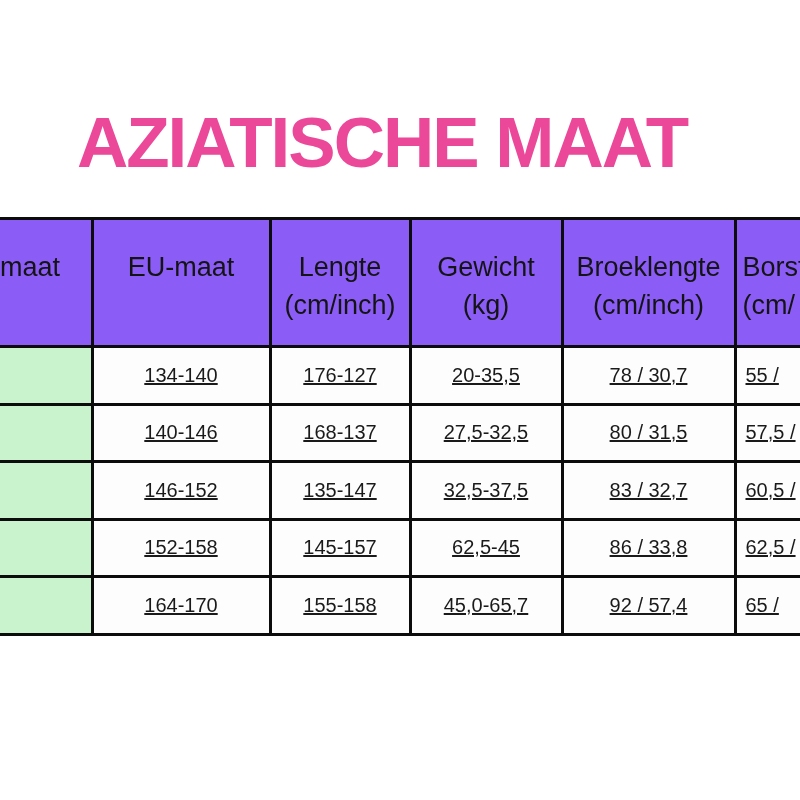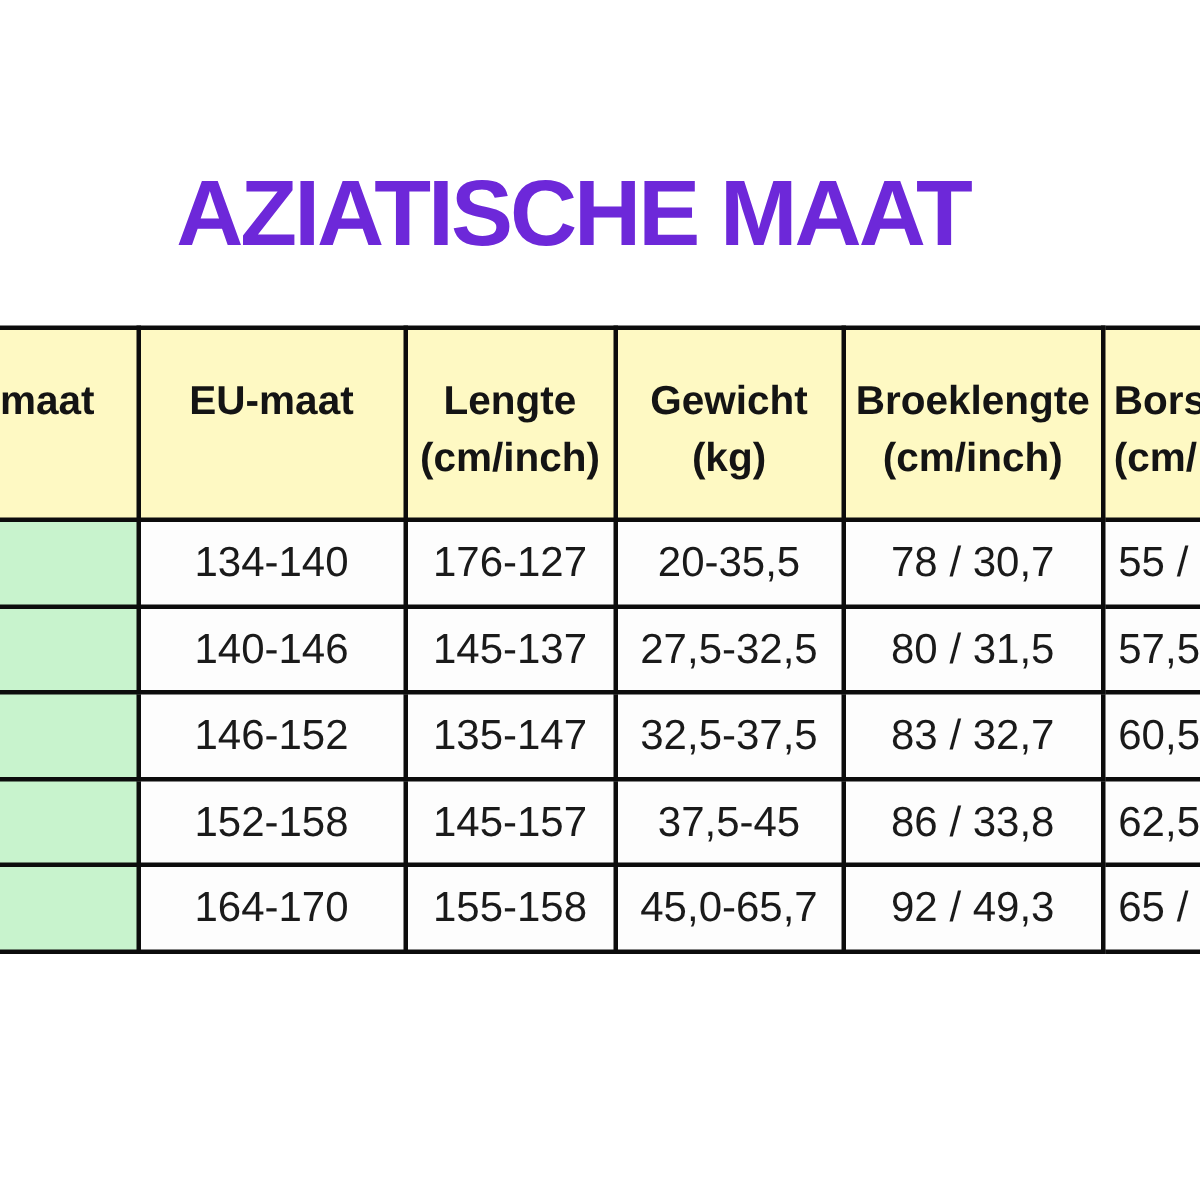--- a/index.html
+++ b/index.html
@@ -14,25 +14,25 @@
     background: #ffffff;
     font-family: "Liberation Sans", sans-serif;
   }
   .page-title {
     position: absolute;
     top: 106px;
     left: 0;
     width: 764px;
     margin: 0;
     text-align: center;
-    font-size: 62px;
+    font-size: 71px;
     line-height: 73px;
     font-weight: 900;
     letter-spacing: -2px;
-    color: #6d28d9;
+    color: #ec4899;
     white-space: nowrap;
   }
   table.size-table {
     position: absolute;
     top: 217px;
     left: 0;
     width: 875px;
     border-collapse: collapse;
     table-layout: fixed;
   }
@@ -42,39 +42,40 @@
   .size-table col.c4 { width: 152px; }
   .size-table col.c5 { width: 173px; }
   .size-table col.c6 { width: 140px; }
 
   .size-table th, .size-table td {
     border: 3px solid #0c0c0c;
     padding: 0;
     margin: 0;
   }
   .size-table th {
-    background: #fef9c3;
+    background: #8b5cf6;
     height: 97px;
     vertical-align: top;
     font-size: 27px;
     line-height: 38px;
-    font-weight: bold;
+    font-weight: normal;
     color: #141414;
     text-align: center;
     padding-top: 28px;
   }
   .size-table td {
     background: #fdfdfd;
     height: 54.5px;
-    font-size: 28px;
+    font-size: 20px;
     font-weight: 400;
     color: #1a1a1a;
     text-align: center;
     vertical-align: middle;
     white-space: nowrap;
+    text-decoration: underline;
   }
   
   .size-table th.cut-left, .size-table td.cut-left {
     border-left: none;
     text-align: left;
   }
   .size-table td.cut-left { background: #c8f3cd; }
   
   .size-table th.cut-right, .size-table td.cut-right {
     text-align: left;
@@ -128,43 +129,43 @@
       <td class="cut-left"></td>
       <td>134-140</td>
       <td>176-127</td>
       <td>20-35,5</td>
       <td>78 / 30,7</td>
       <td class="cut-right">55 /</td>
     </tr>
     <tr>
       <td class="cut-left"></td>
       <td>140-146</td>
-      <td>145-137</td>
+      <td>168-137</td>
       <td>27,5-32,5</td>
       <td>80 / 31,5</td>
       <td class="cut-right">57,5 /</td>
     </tr>
     <tr>
       <td class="cut-left"></td>
       <td>146-152</td>
       <td>135-147</td>
       <td>32,5-37,5</td>
       <td>83 / 32,7</td>
       <td class="cut-right">60,5 /</td>
     </tr>
     <tr>
       <td class="cut-left"></td>
       <td>152-158</td>
       <td>145-157</td>
-      <td>37,5-45</td>
+      <td>62,5-45</td>
       <td>86 / 33,8</td>
       <td class="cut-right">62,5 /</td>
     </tr>
     <tr>
       <td class="cut-left"></td>
       <td>164-170</td>
       <td>155-158</td>
       <td>45,0-65,7</td>
-      <td>92 / 49,3</td>
+      <td>92 / 57,4</td>
       <td class="cut-right">65 /</td>
     </tr>
   </tbody>
 </table>
 
 </body></html>

